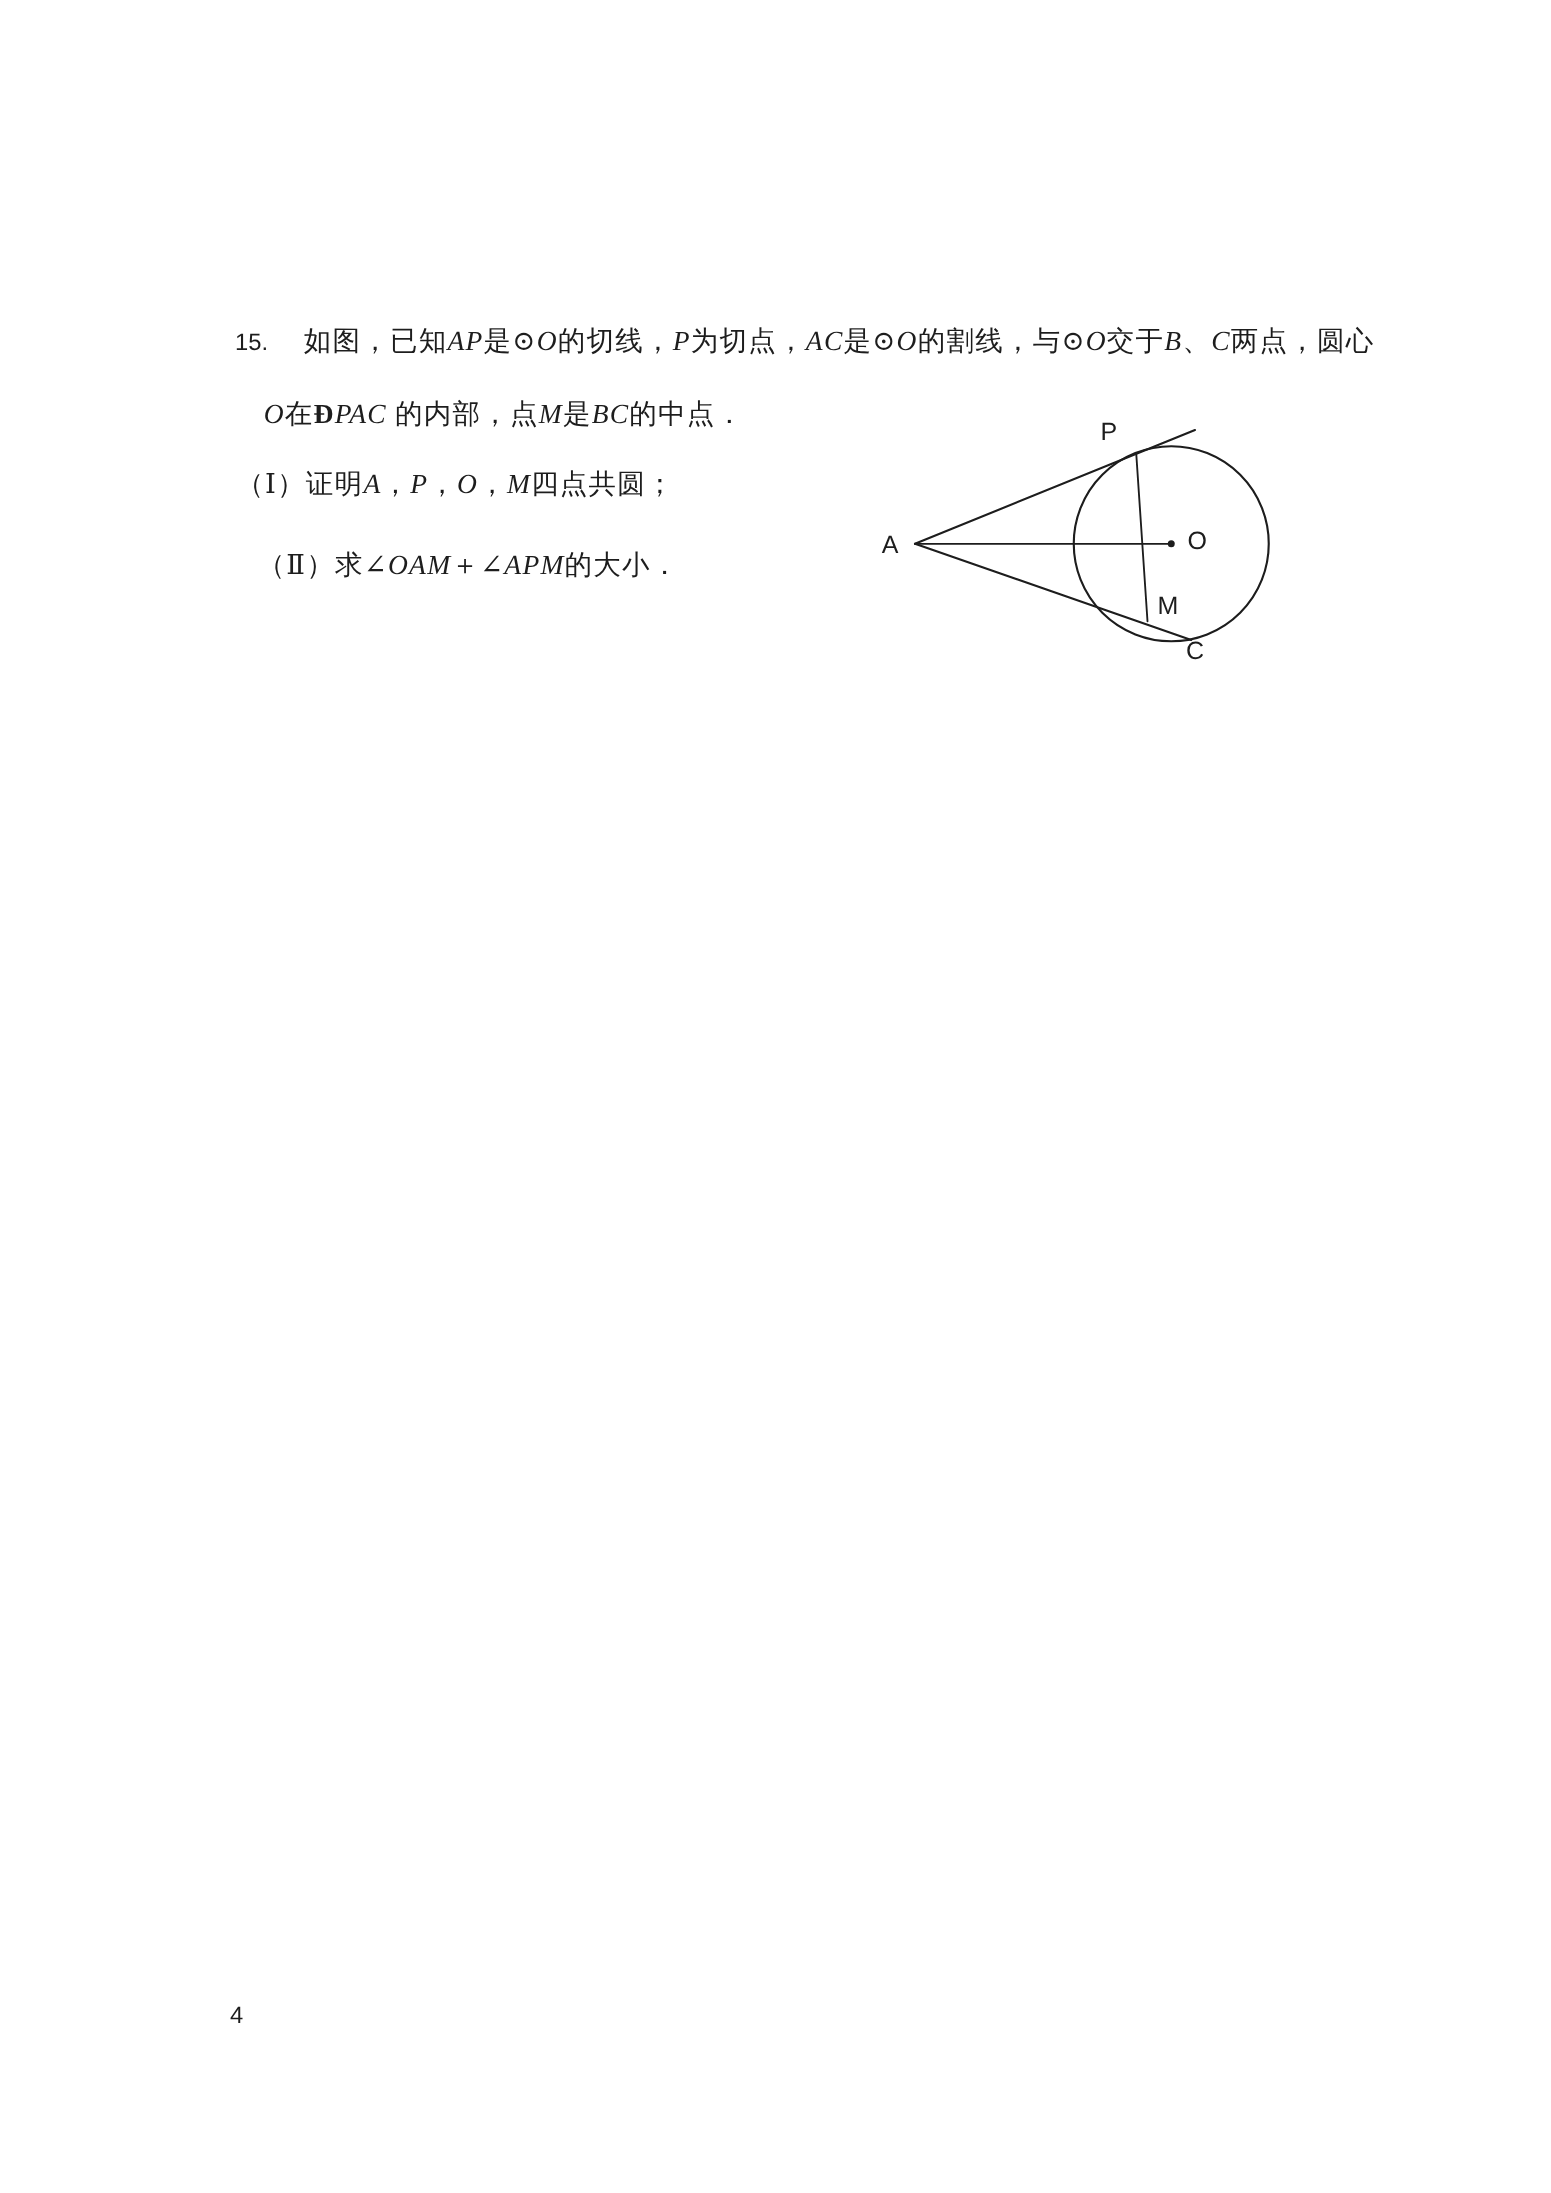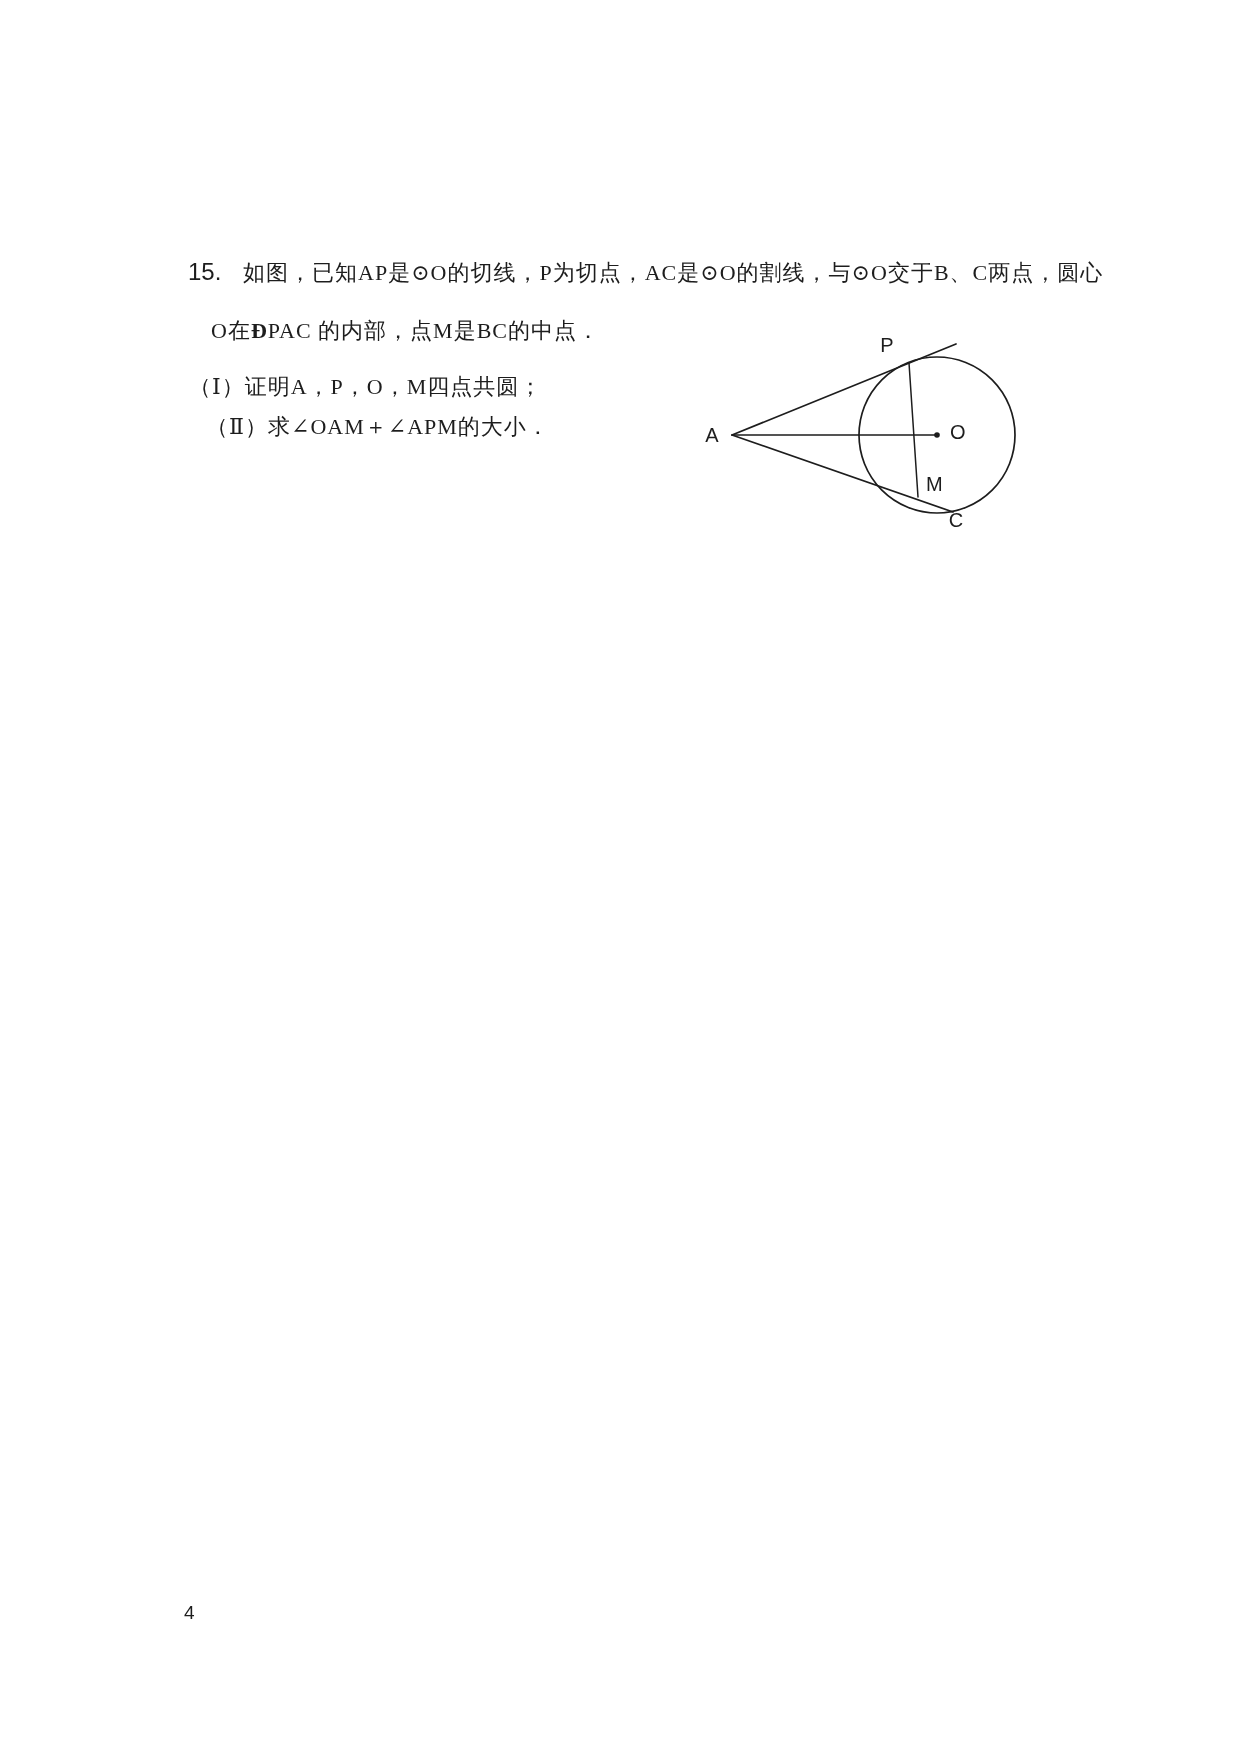--- a/index.html
+++ b/index.html
@@ -16,28 +16,28 @@
     position:absolute;
     white-space:nowrap;
     font-size:22px;
     letter-spacing:1px;
     color:#1d1d1d;
   }
   .qnum{
     display:inline-block;
     width:55px;
     font-family:"Liberation Sans","DejaVu Sans",sans-serif;
-    font-size:24px;
+    font-size:19px;
     letter-spacing:0;
   }
   .line-0{left:188px;top:258px;}
   .line-1{left:211px;top:316px;}
   .line-2{left:189px;top:372px;}
-  .line-3{left:206px;top:412px;}
-  .it{}
+  .line-3{left:206px;top:437px;}
+  .it{font-style:italic;}
   .bd{font-weight:700;font-style:normal;}
   .figure-wrap{
     position:absolute;
     left:690px;top:320px;
     width:340px;height:215px;
   }
   .figure-wrap svg{display:block;width:100%;height:100%;}
   .fig-label{
     font-family:"Liberation Sans","DejaVu Sans",sans-serif;
     font-size:20px;

